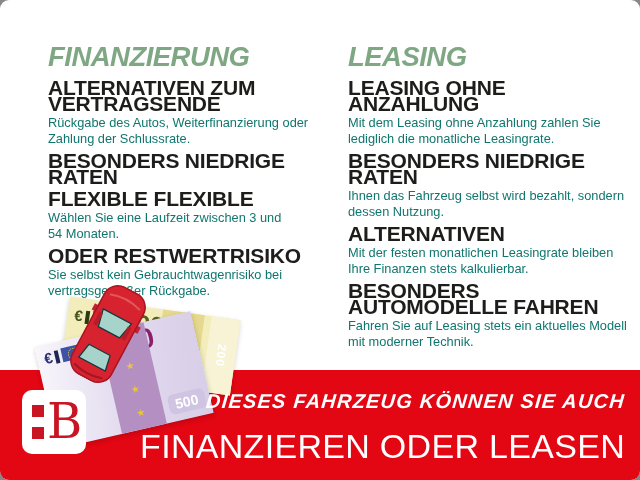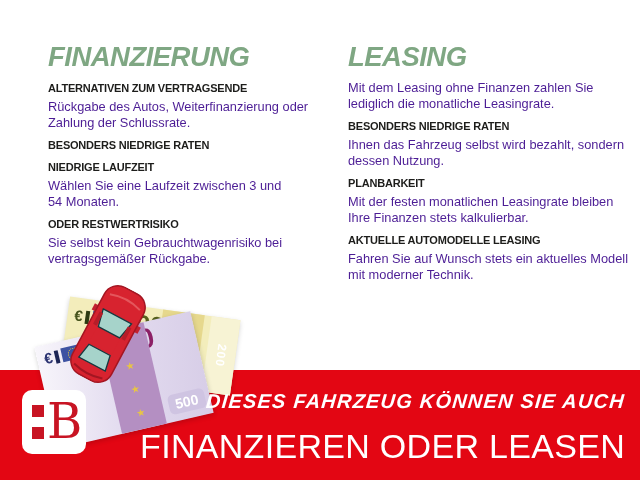--- a/index.html
+++ b/index.html
@@ -1,37 +1,38 @@
 <!DOCTYPE html>
 <html><head>
 <meta charset="utf-8">
 <style>
   html,body{margin:0;padding:0;background:#888;}
   .page{
     position:relative; width:640px; height:480px; margin:0 auto;
     background:#ffffff; overflow:hidden;
     font-family:"Liberation Sans", sans-serif;
+    border-radius:9px;
     -webkit-font-smoothing:antialiased;
   }
   
   .col{position:absolute; top:42px; width:292px;}
   .col-left{left:48px;}
   .col-right{left:348px; width:288px;}
   .col-title{
     margin:0 0 8px 0; font-size:28px; line-height:30px;
     font-weight:bold; font-style:italic; letter-spacing:-0.5px;
     color:#7fa783; transform:scaleX(0.98); transform-origin:left;
   }
   .section h2{
-    margin:6px 0 0 0; font-size:11px; line-height:16px;
+    margin:6px 0 0 0; font-size:21px; line-height:16px;
     font-weight:bold; color:#1d1d1b; letter-spacing:-0.2px;
   }
   .section p{
     margin:3px 0 0 0; font-size:12.8px; line-height:16px;
-    color:#4c1d95; white-space:pre-line;
+    color:#0f766e; white-space:pre-line;
   }
   
   .red-band{
     position:absolute; left:0; top:370px; width:640px; height:110px;
     background:#e30613;
   }
   
   .note{position:absolute; box-shadow:0 2px 5px rgba(0,0,0,0.18);}
   .note-200{
     left:64px; top:308px; width:172px; height:76px;
@@ -108,50 +109,51 @@
     <h1 class="col-title">FINANZIERUNG</h1>
     <div class="section">
       <h2>ALTERNATIVEN ZUM VERTRAGSENDE</h2>
       <p>Rückgabe des Autos, Weiterfinanzierung oder
 Zahlung der Schlussrate.</p>
     </div>
     <div class="section">
       <h2>BESONDERS NIEDRIGE RATEN</h2>
     </div>
     <div class="section">
-      <h2>NIEDRIGE LAUFZEIT</h2>
+      <h2>FLEXIBLE FLEXIBLE</h2>
       <p>Wählen Sie eine Laufzeit zwischen 3 und
 54 Monaten.</p>
     </div>
     <div class="section">
       <h2>ODER RESTWERTRISIKO</h2>
       <p>Sie selbst kein Gebrauchtwagenrisiko bei
 vertragsgemäßer Rückgabe.</p>
     </div>
   </section>
 
   <section class="col col-right">
     <h1 class="col-title">LEASING</h1>
     <div class="section">
-      <p>Mit dem Leasing ohne Finanzen zahlen Sie
+      <h2>LEASING OHNE ANZAHLUNG</h2>
+      <p>Mit dem Leasing ohne Anzahlung zahlen Sie
 lediglich die monatliche Leasingrate.</p>
     </div>
     <div class="section">
       <h2>BESONDERS NIEDRIGE RATEN</h2>
       <p>Ihnen das Fahrzeug selbst wird bezahlt, sondern
 dessen Nutzung.</p>
     </div>
     <div class="section">
-      <h2>PLANBARKEIT</h2>
+      <h2>ALTERNATIVEN</h2>
       <p>Mit der festen monatlichen Leasingrate bleiben
 Ihre Finanzen stets kalkulierbar.</p>
     </div>
     <div class="section">
-      <h2>AKTUELLE AUTOMODELLE LEASING</h2>
-      <p>Fahren Sie auf Wunsch stets ein aktuelles Modell
+      <h2>BESONDERS AUTOMODELLE FAHREN</h2>
+      <p>Fahren Sie auf Leasing stets ein aktuelles Modell
 mit moderner Technik.</p>
     </div>
   </section>
 
   <div class="red-band"></div>
 
   <div class="note note-200">
     <div class="note-row">
       <span class="euro">€</span>
       <span class="flag-bar"></span>

